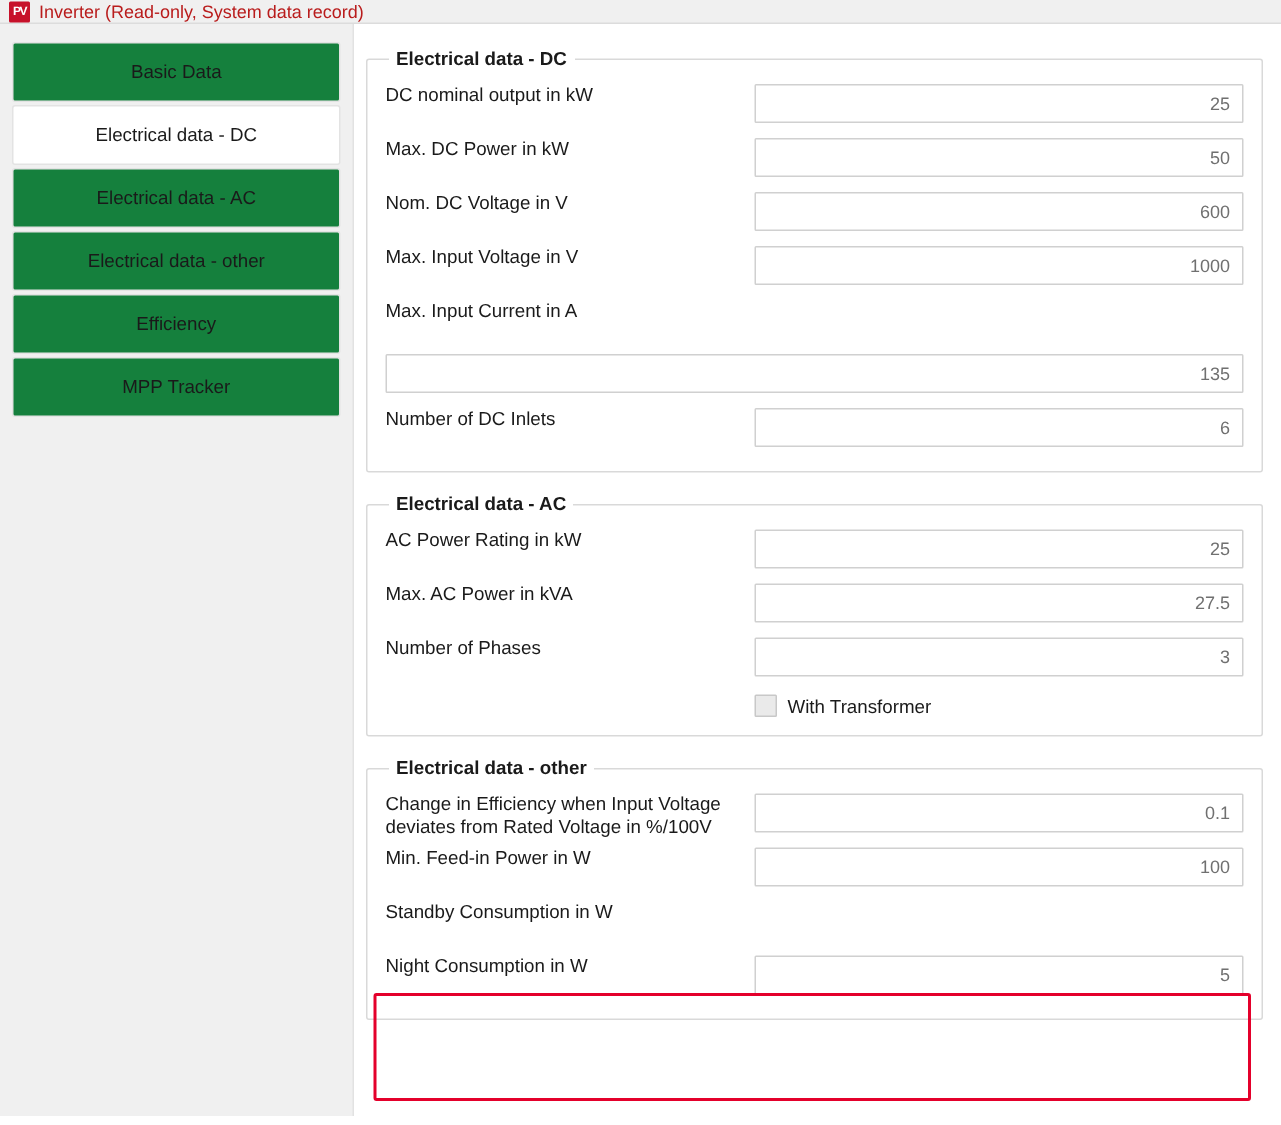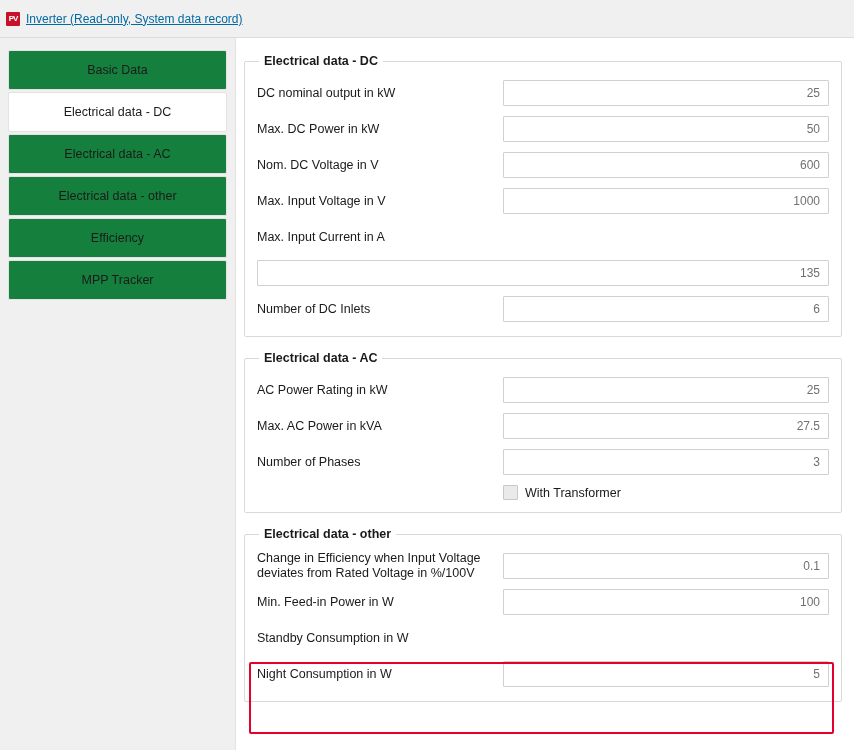--- a/index.html
+++ b/index.html
@@ -11,21 +11,21 @@
   #app {
     position: relative;
     width: 854px;
     height: 750px;
     background: #ffffff;
     overflow: hidden;
   }
 
   
   .titlebar {
-    height: 38px;
+    height: 16px;
     background: #f0f0f0;
     border-bottom: 1px solid #dcdcdc;
     display: flex;
     align-items: center;
     padding: 0 6px;
     box-sizing: border-box;
   }
   .titlebar .app-icon {
     width: 14px;
     height: 14px;
@@ -34,22 +34,21 @@
     font-size: 8px;
     font-weight: bold;
     line-height: 14px;
     text-align: center;
     margin-right: 6px;
     border-radius: 1px;
     letter-spacing: -1px;
   }
   .titlebar .title-text {
     font-size: 12px;
-    color: #0369a1;
-    text-decoration: underline;
+    color: #b91c1c;
   }
 
   
   .body-area {
     display: flex;
     height: 728px;
     box-sizing: border-box;
   }
 
   
@@ -96,21 +95,21 @@
   fieldset.group > legend {
     font-size: 12.5px;
     font-weight: bold;
     color: #1a1a1a;
     padding: 0 5px;
     margin-left: 2px;
   }
 
   .field-row {
     display: flex;
-    align-items: center;
+    align-items: flex-start;
     min-height: 30px;
     margin-bottom: 6px;
   }
   .field-row:last-child { margin-bottom: 0; }
 
   .field-label {
     flex: 0 0 246px;
     font-size: 12.5px;
     color: #1a1a1a;
     padding-right: 8px;

